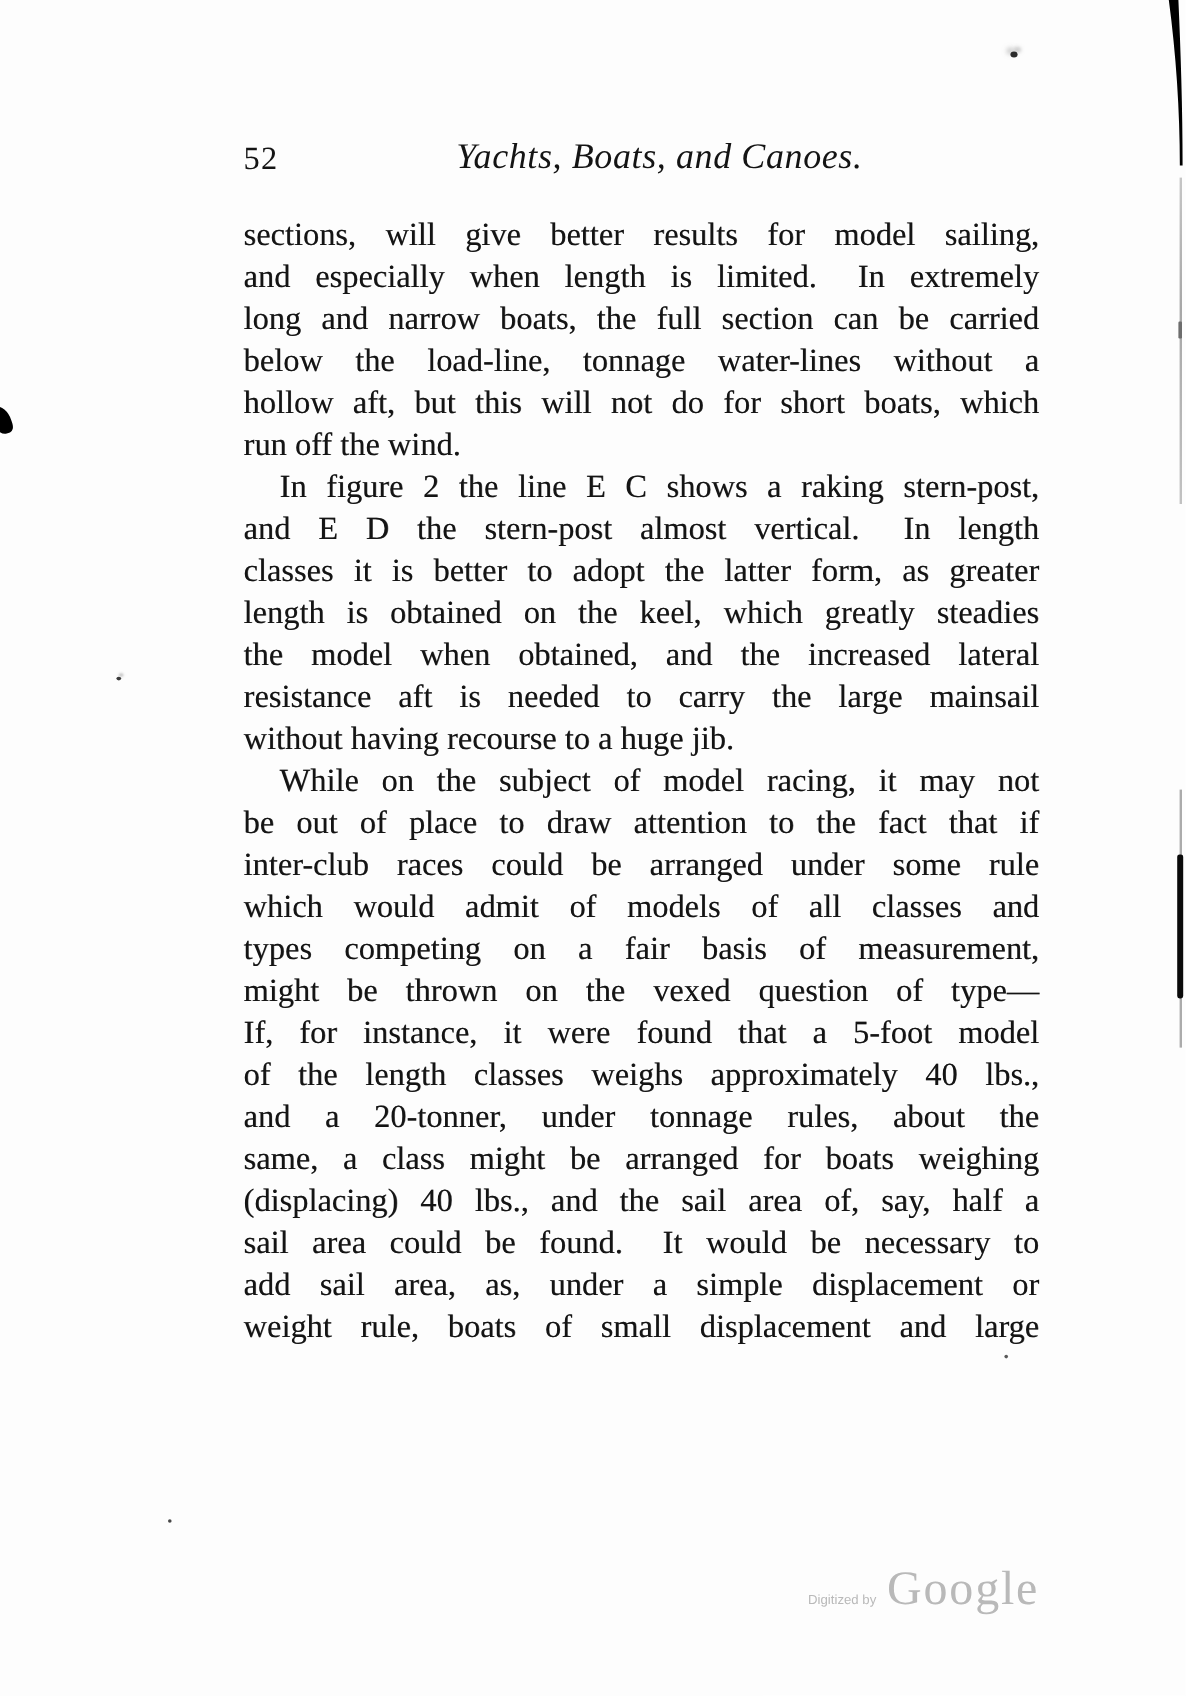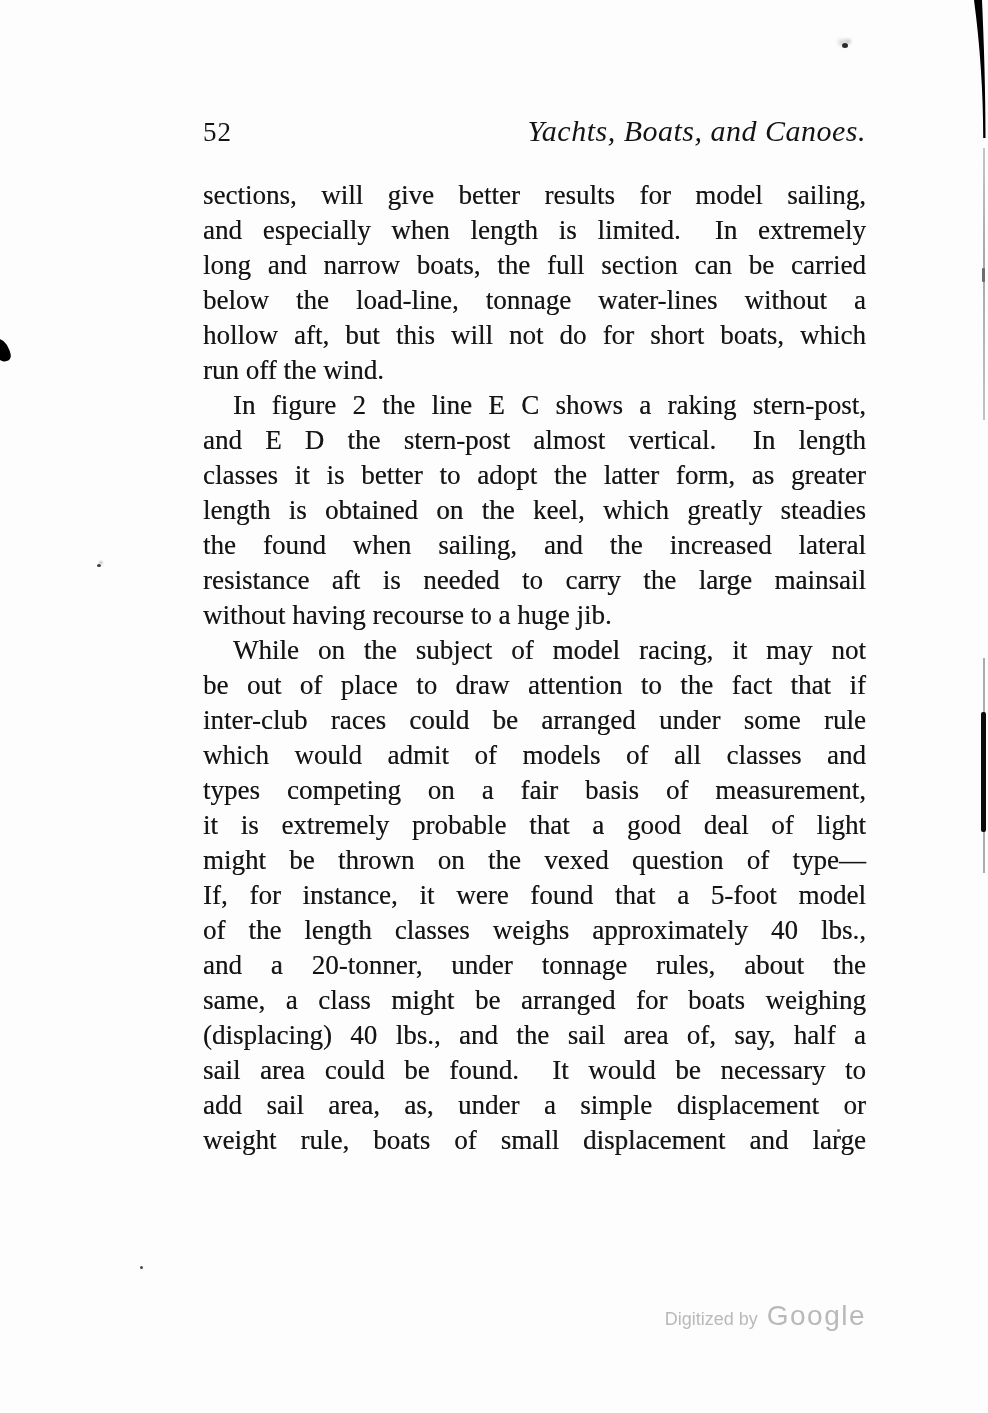--- a/index.html
+++ b/index.html
@@ -25,21 +25,21 @@
     height: 64px;
   }
   .page-number {
     position: absolute;
     left: 0;
     top: 3px;
     font-size: 27px;
     letter-spacing: 1px;
   }
   .running-title {
-    text-align: right;
+    text-align: center;
     font-style: italic;
     font-size: 30px;
     letter-spacing: 0.5px;
     padding-left: 30px;
   }
   .body-text {
     font-size: 27px;
     line-height: 35px;
     text-shadow: 0.3px 0 0 rgba(10,10,10,0.55);
   }
@@ -58,26 +58,26 @@
     position: absolute;
     top: 1300px;
     right: 122px;
     display: flex;
     align-items: baseline;
     gap: 9px;
     user-select: none;
   }
   .wm-prefix {
     font-family: "Liberation Sans", "DejaVu Sans", sans-serif;
-    font-size: 18px;
+    font-size: 11px;
     color: var(--watermark_gray, #c0c0c0);
   }
   .wm-brand {
-    font-family: Liberation Sans, sans-serif;
-    font-size: 28px;
+    font-family: Liberation Serif, serif;
+    font-size: 40px;
     letter-spacing: 1.5px;
     color: var(--watermark_gray, #b5b5b5);
   }
 
   
   .edge-curve { position: absolute; top: 0; right: 0; width: 34px; height: 140px; }
   .edge-line-upper {
     position: absolute; left: 983px; top: 148px; width: 2px; height: 272px;
     background: linear-gradient(to bottom, #c6c6c6, #a7a7a7 40%, #c2c2c2);
   }
@@ -121,29 +121,28 @@
         <div class="line">sections, will give better results for model sailing,</div>
         <div class="line">and especially when length is limited.  In extremely</div>
         <div class="line">long and narrow boats, the full section can be carried</div>
         <div class="line">below the load-line, tonnage water-lines without a</div>
         <div class="line">hollow aft, but this will not do for short boats, which</div>
         <div class="line last">run off the wind.</div>
         <div class="line indent">In figure 2 the line E C shows a raking stern-post,</div>
         <div class="line">and E D the stern-post almost vertical.  In length</div>
         <div class="line">classes it is better to adopt the latter form, as greater</div>
         <div class="line">length is obtained on the keel, which greatly steadies</div>
-        <div class="line">the found when sailing, and the increased lateral</div>
+        <div class="line">the model when obtained, and the increased lateral</div>
         <div class="line">resistance aft is needed to carry the large mainsail</div>
         <div class="line last">without having recourse to a huge jib.</div>
         <div class="line indent">While on the subject of model racing, it may not</div>
         <div class="line">be out of place to draw attention to the fact that if</div>
         <div class="line">inter-club races could be arranged under some rule</div>
         <div class="line">which would admit of models of all classes and</div>
         <div class="line">types competing on a fair basis of measurement,</div>
-        <div class="line">it is extremely probable that a good deal of light</div>
         <div class="line">might be thrown on the vexed question of type—</div>
         <div class="line">If, for instance, it were found that a 5-foot model</div>
         <div class="line">of the length classes weighs approximately 40 lbs.,</div>
         <div class="line">and a 20-tonner, under tonnage rules, about the</div>
         <div class="line">same, a class might be arranged for boats weighing</div>
         <div class="line">(displacing) 40 lbs., and the sail area of, say, half a</div>
         <div class="line">sail area could be found.  It would be necessary to</div>
         <div class="line">add sail area, as, under a simple displacement or</div>
         <div class="line">weight rule, boats of small displacement and large</div>
       </div>

